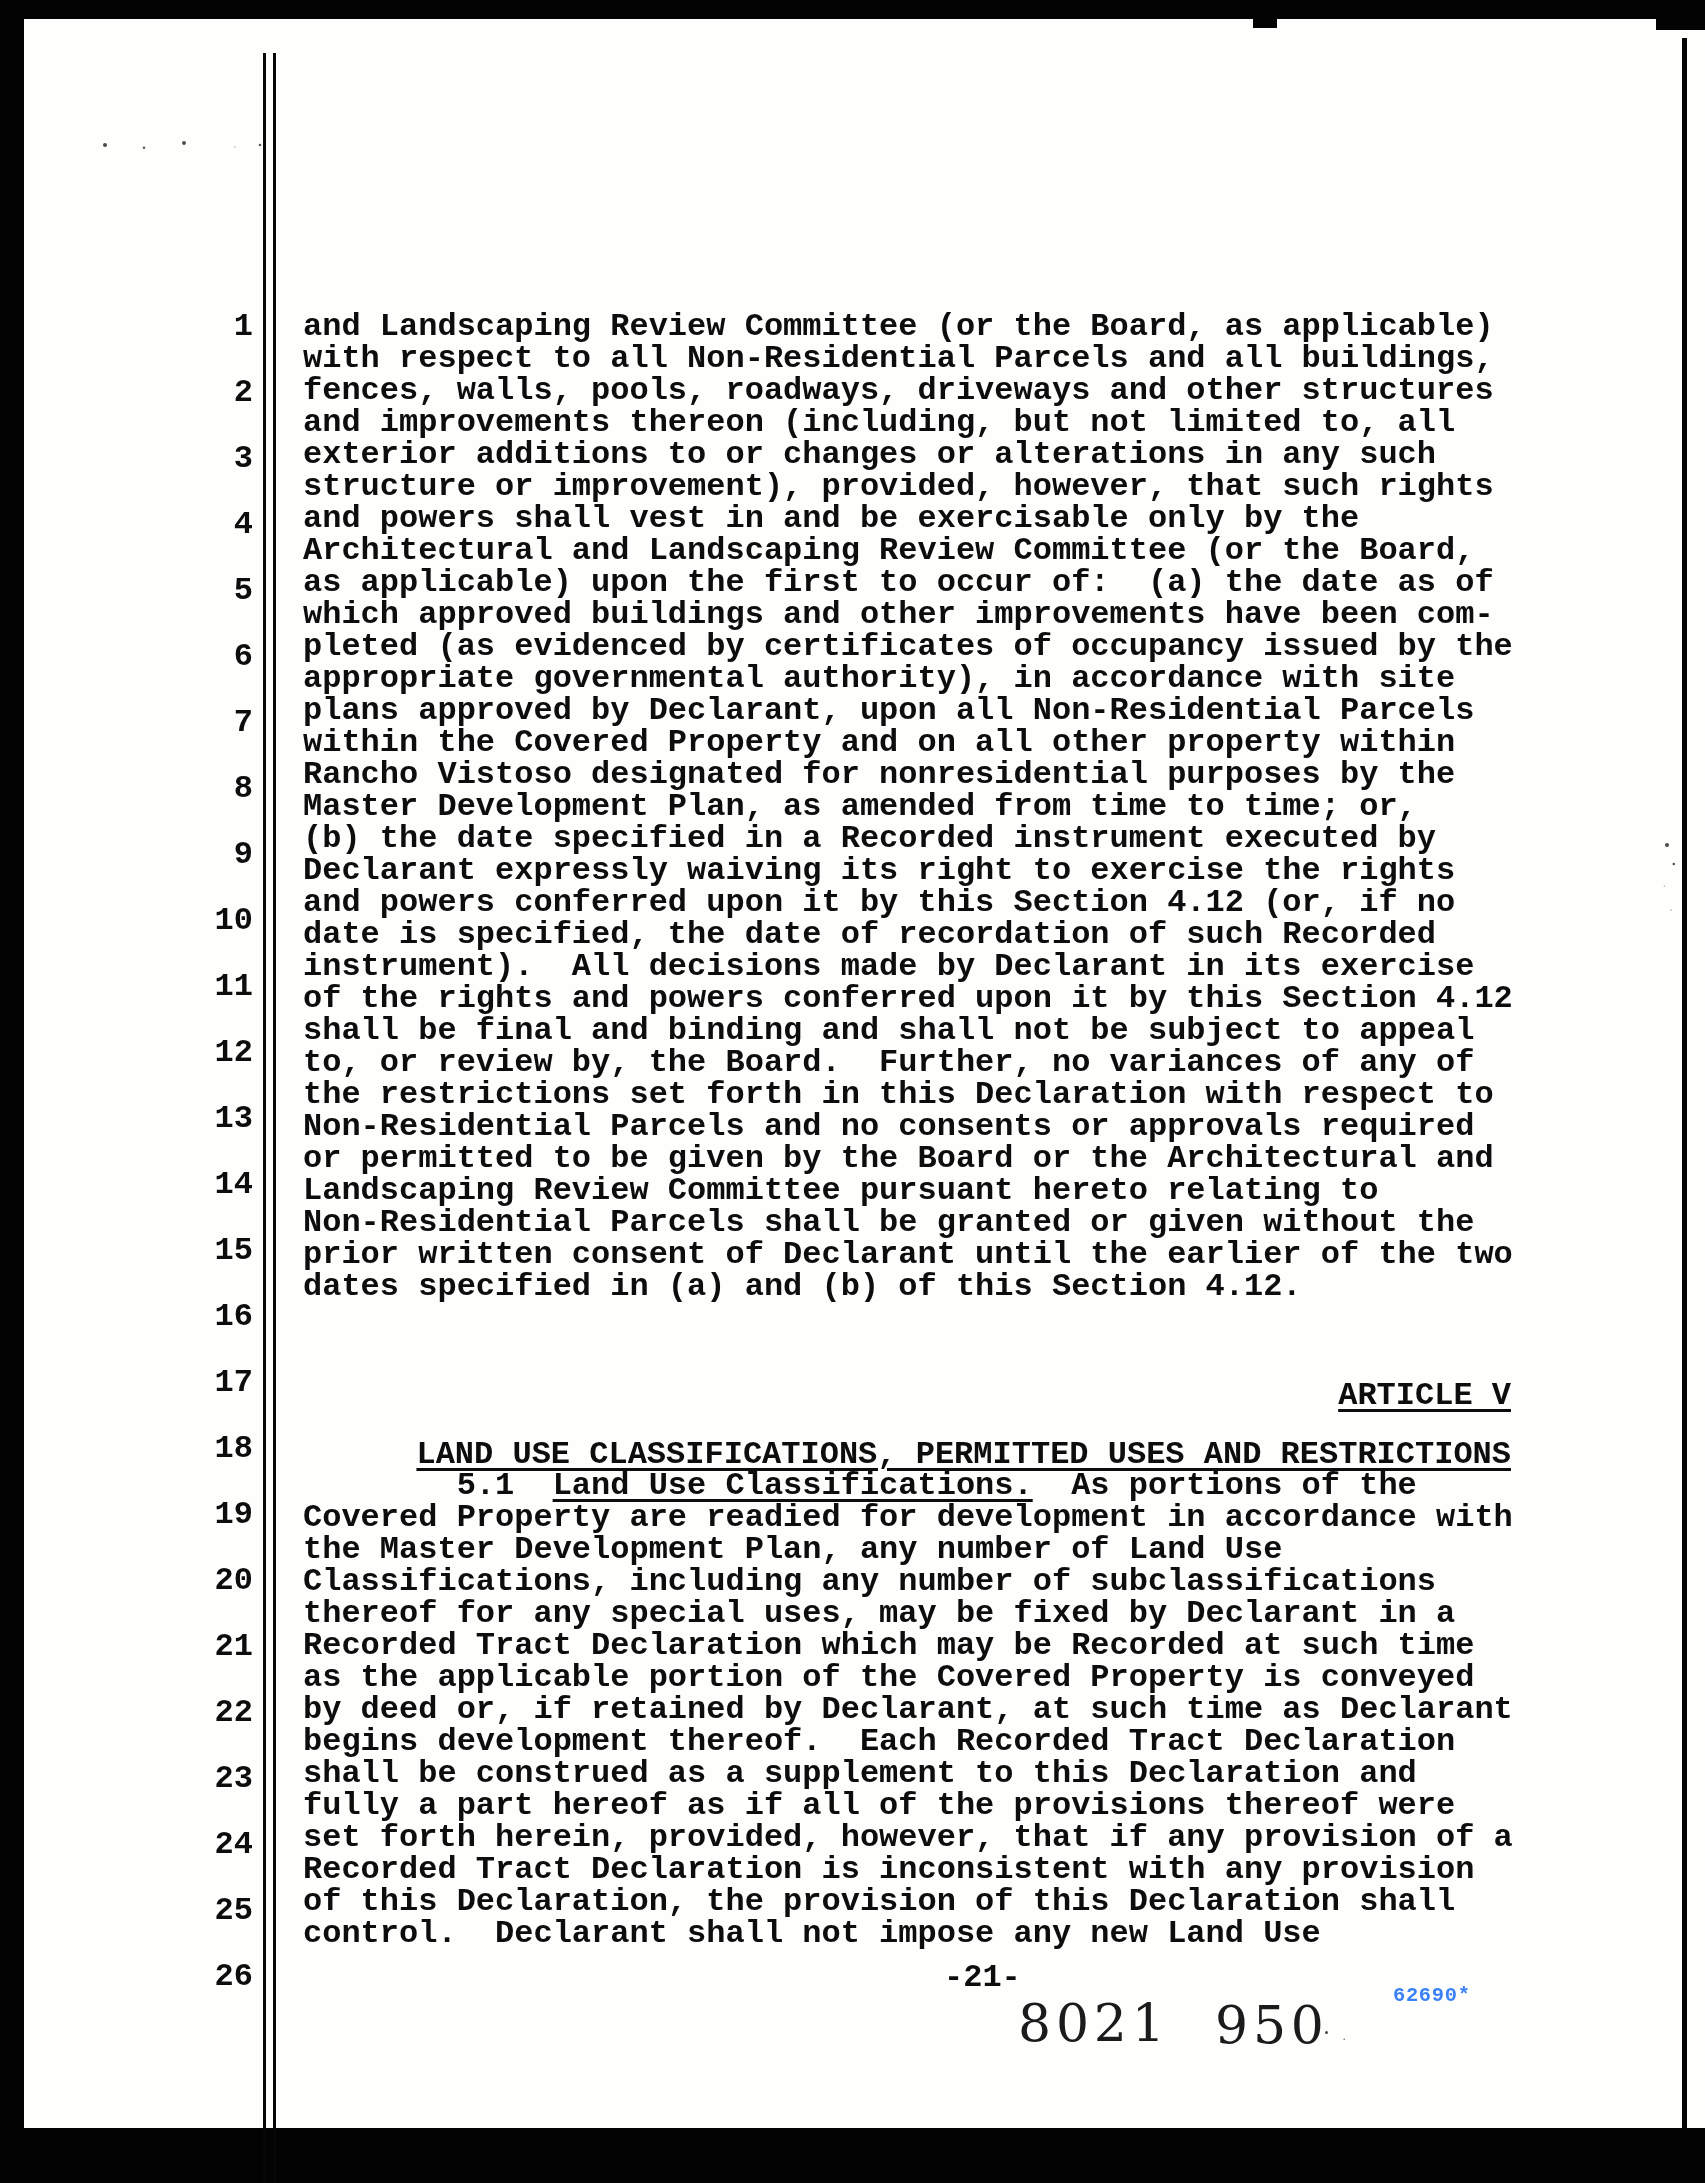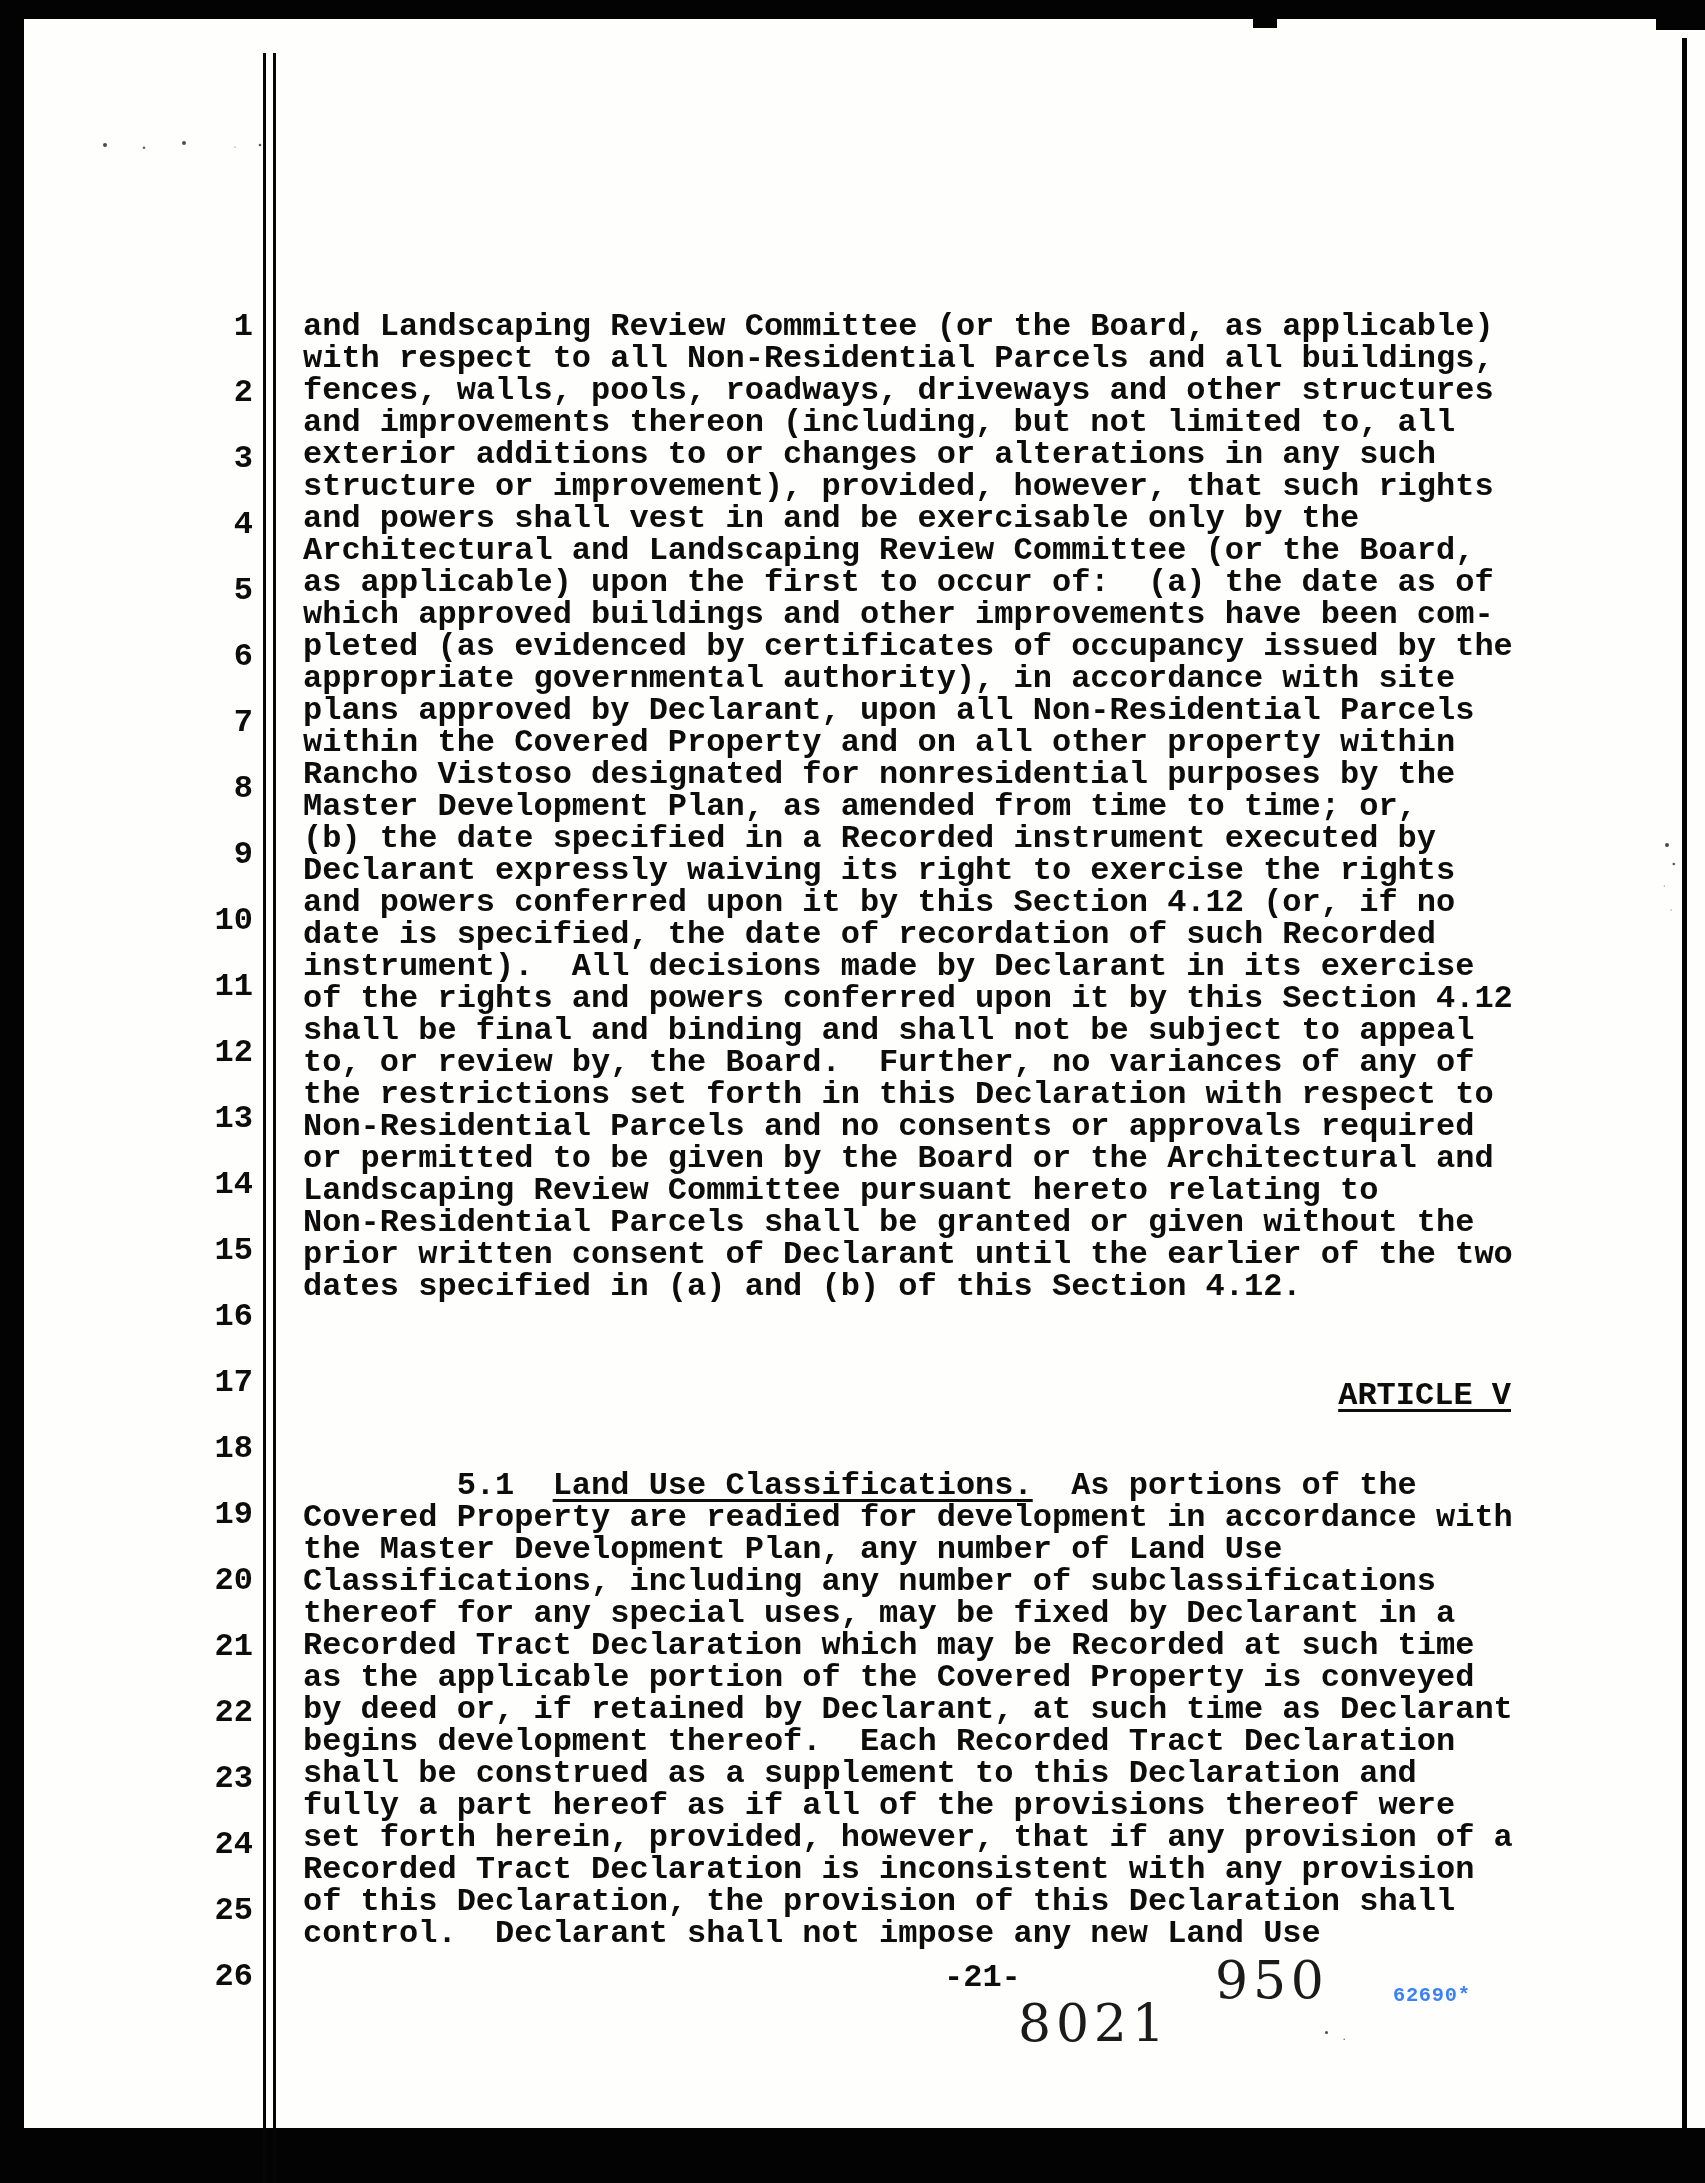--- a/index.html
+++ b/index.html
@@ -51,24 +51,27 @@
   <div class="specks bs"></div>
 
   <div class="mono linenos"><div>1</div><div>2</div><div>3</div><div>4</div><div>5</div><div>6</div><div>7</div><div>8</div><div>9</div><div>10</div><div>11</div><div>12</div><div>13</div><div>14</div><div>15</div><div>16</div><div>17</div><div>18</div><div>19</div><div>20</div><div>21</div><div>22</div><div>23</div><div>24</div><div>25</div><div>26</div></div>
 
   <div class="mono para" style="top:311px;"><div>and Landscaping Review Committee (or the Board, as applicable)</div><div>with respect to all Non-Residential Parcels and all buildings,</div><div>fences, walls, pools, roadways, driveways and other structures</div><div>and improvements thereon (including, but not limited to, all</div><div>exterior additions to or changes or alterations in any such</div><div>structure or improvement), provided, however, that such rights</div><div>and powers shall vest in and be exercisable only by the</div><div>Architectural and Landscaping Review Committee (or the Board,</div><div>as applicable) upon the first to occur of:  (a) the date as of</div><div>which approved buildings and other improvements have been com-</div><div>pleted (as evidenced by certificates of occupancy issued by the</div><div>appropriate governmental authority), in accordance with site</div><div>plans approved by Declarant, upon all Non-Residential Parcels</div><div>within the Covered Property and on all other property within</div><div>Rancho Vistoso designated for nonresidential purposes by the</div><div>Master Development Plan, as amended from time to time; or,</div><div>(b) the date specified in a Recorded instrument executed by</div><div>Declarant expressly waiving its right to exercise the rights</div><div>and powers conferred upon it by this Section 4.12 (or, if no</div><div>date is specified, the date of recordation of such Recorded</div><div>instrument).  All decisions made by Declarant in its exercise</div><div>of the rights and powers conferred upon it by this Section 4.12</div><div>shall be final and binding and shall not be subject to appeal</div><div>to, or review by, the Board.  Further, no variances of any of</div><div>the restrictions set forth in this Declaration with respect to</div><div>Non-Residential Parcels and no consents or approvals required</div><div>or permitted to be given by the Board or the Architectural and</div><div>Landscaping Review Committee pursuant hereto relating to</div><div>Non-Residential Parcels shall be granted or given without the</div><div>prior written consent of Declarant until the earlier of the two</div><div>dates specified in (a) and (b) of this Section 4.12.</div></div>
 
   <div class="mono heading" style="top:1348px;">
     <span class="u">ARTICLE V</span>
   </div>
 
+  <div class="mono heading" style="top:1407px;">
+    <span class="u">LAND USE CLASSIFICATIONS, PERMITTED USES AND RESTRICTIONS</span>
+  </div>
 
   <div class="mono para" style="top:1470px;font-family:Liberation Mono, monospace;"><span>        5.1  </span><span class="u">Land Use Classifications.</span><span>  As portions of the</span></div>
 
   <div class="mono para" style="top:1502px;"><div>Covered Property are readied for development in accordance with</div><div>the Master Development Plan, any number of Land Use</div><div>Classifications, including any number of subclassifications</div><div>thereof for any special uses, may be fixed by Declarant in a</div><div>Recorded Tract Declaration which may be Recorded at such time</div><div>as the applicable portion of the Covered Property is conveyed</div><div>by deed or, if retained by Declarant, at such time as Declarant</div><div>begins development thereof.  Each Recorded Tract Declaration</div><div>shall be construed as a supplement to this Declaration and</div><div>fully a part hereof as if all of the provisions thereof were</div><div>set forth herein, provided, however, that if any provision of a</div><div>Recorded Tract Declaration is inconsistent with any provision</div><div>of this Declaration, the provision of this Declaration shall</div><div>control.  Declarant shall not impose any new Land Use</div></div>
 
   <div class="mono footer-pn">-21-</div>
   <div class="stamp" style="left:1018px;top:1993px;">8021</div>
-  <div class="stamp" style="left:1215px;top:1950px;">950</div>
+  <div class="stamp" style="left:1215px;top:1995px;">950</div>
   <div class="corner-code">62690*</div>
 
 </div>
 
 
 </body></html>

